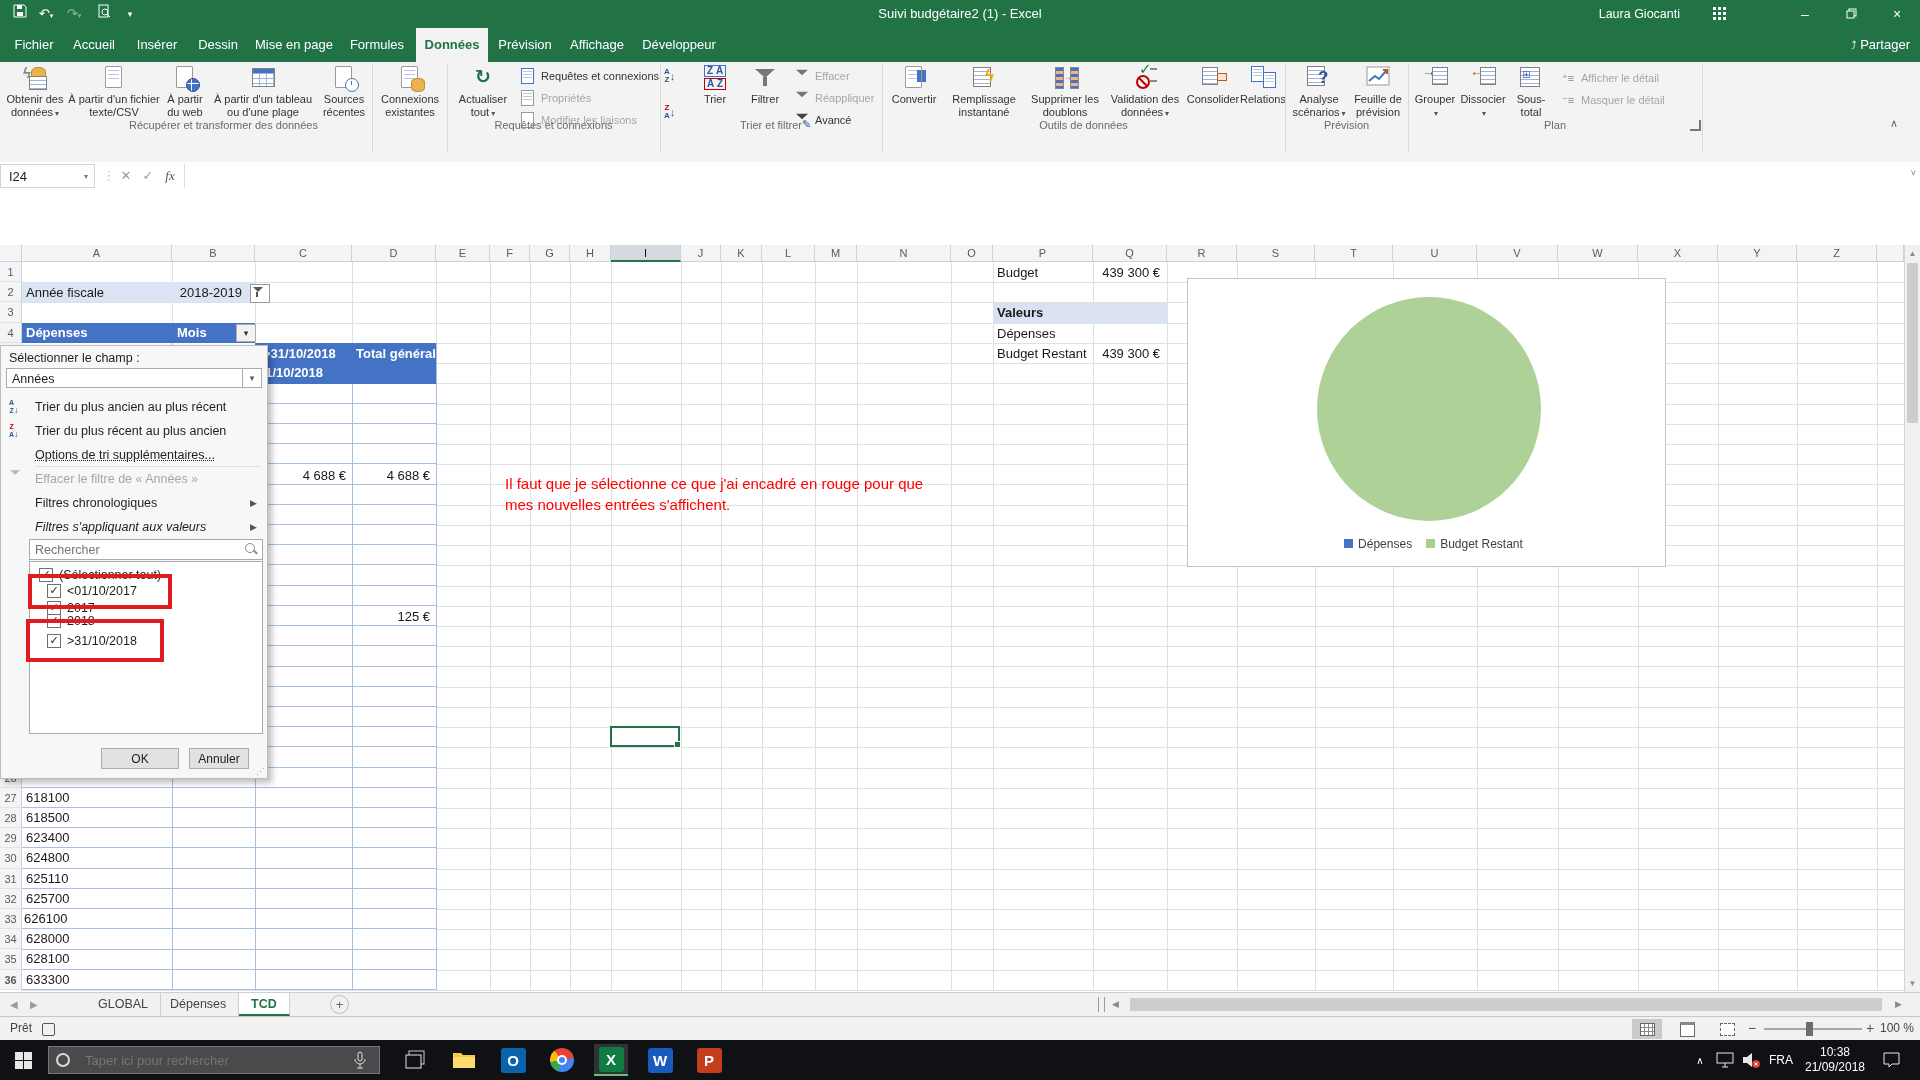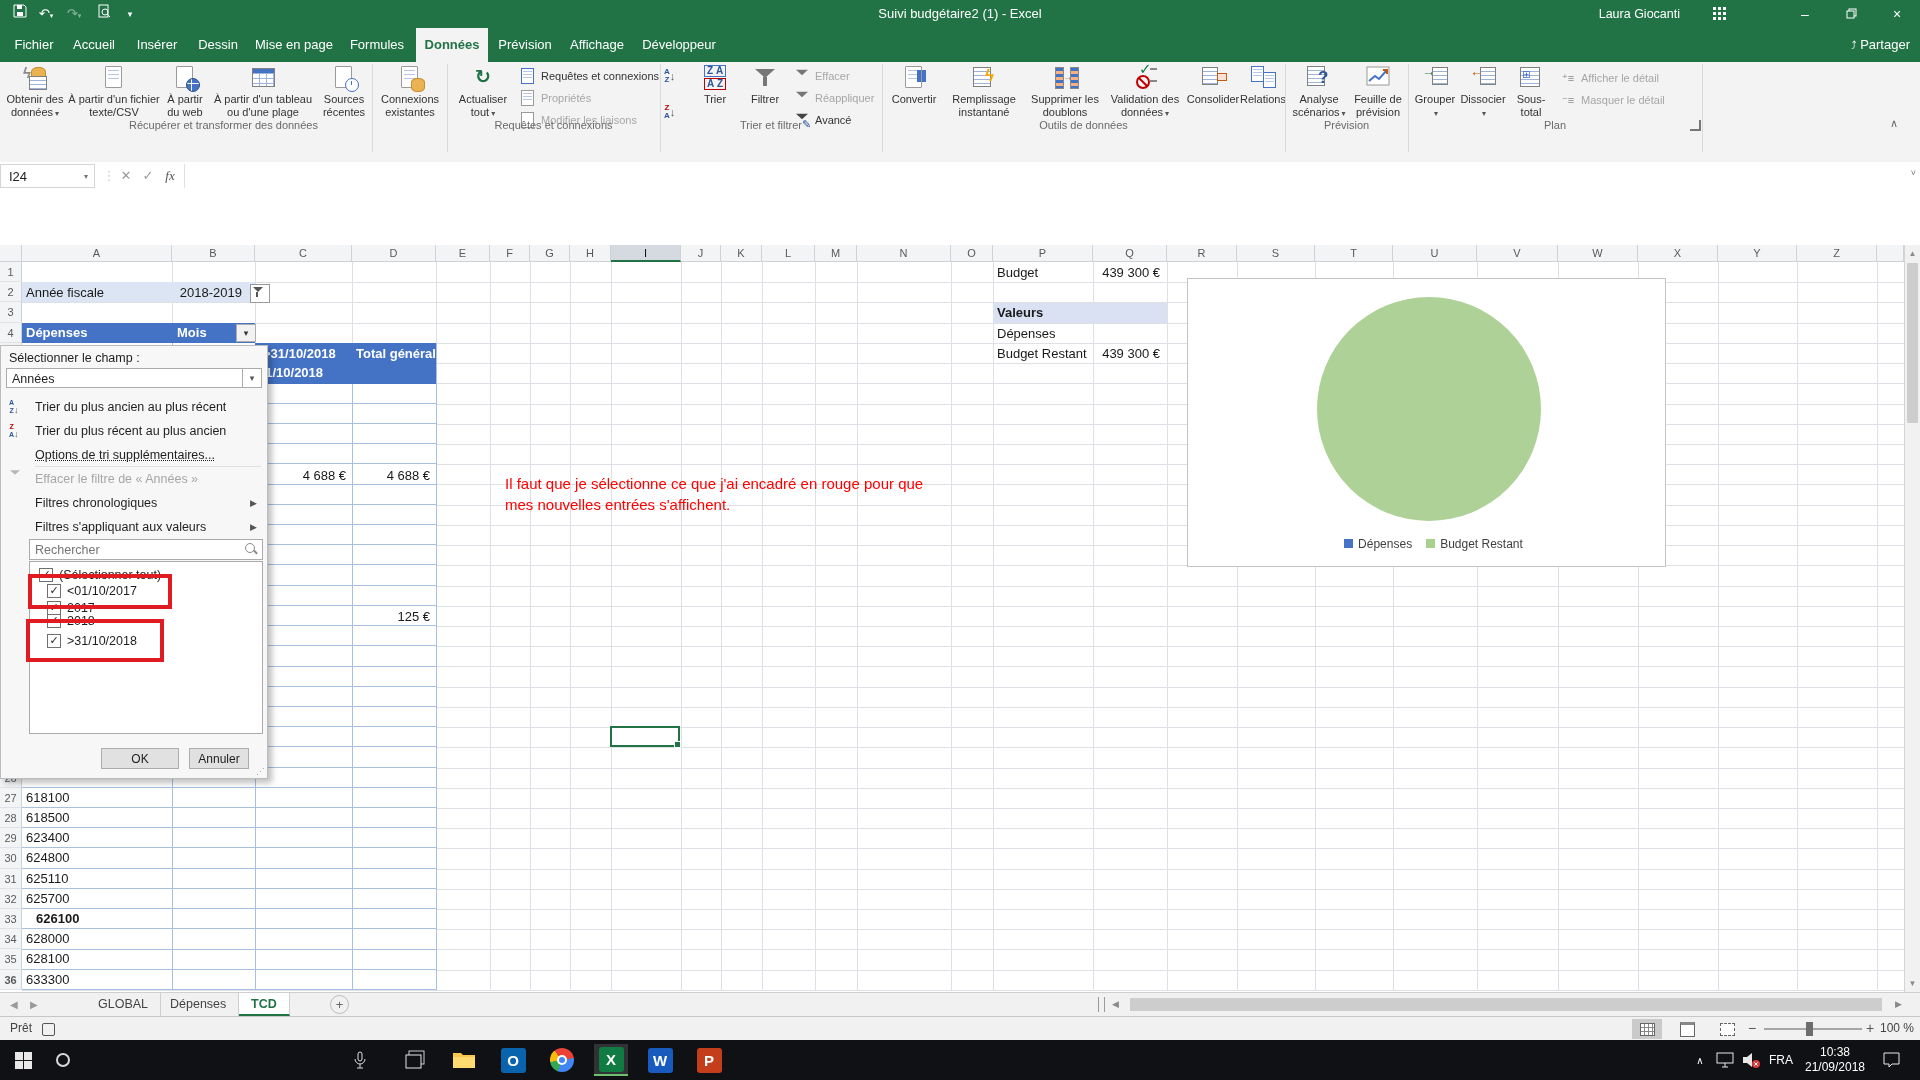--- a/index.html
+++ b/index.html
@@ -608,21 +608,21 @@
     <div class="cell" style="left:997px;top:81px;">Dépenses</div>
     <div class="cell" style="left:997px;top:101px;">Budget Restant</div>
     <div class="cell" style="left:1093px;top:101px;width:67px;text-align:right;">439 300 €</div>
     <div id="cells">
         <div class="cell" style="left: 26px; top: 544.72px;">618100</div>
         <div class="cell" style="left: 26px; top: 564.94px;">618500</div>
         <div class="cell" style="left: 26px; top: 585.16px;">623400</div>
         <div class="cell" style="left: 26px; top: 605.38px;">624800</div>
         <div class="cell" style="left: 26px; top: 625.6px;">625110</div>
         <div class="cell" style="left: 26px; top: 645.82px;">625700</div>
-        <div class="cell" style="left: 36px; top: 666.04px; font-weight: bold;">626100</div>
+        <div class="cell" style="left: 24px; top: 666.04px;">626100</div>
         <div class="cell" style="left: 26px; top: 686.26px;">628000</div>
         <div class="cell" style="left: 26px; top: 706.48px;">628100</div>
         <div class="cell" style="left: 26px; top: 726.7px;">633300</div>
       </div>
 
     <div id="chart">
       <div id="pie" style="background: rgb(174, 209, 151);"></div>
       <div id="legend"><span class="lg-sw" style="background: rgb(68, 114, 196);"></span><span>Dépenses</span><span class="lg-sw" style="background: rgb(169, 209, 142);"></span><span>Budget Restant</span></div>
     </div>
 
@@ -653,21 +653,21 @@
       <div class="mitem dis" style="top:122px;">
         <span class="mico" style="opacity:.5;">
             <span class="fun" style="transform:scale(.5);left:-4px;top:-2px;"></span>
           </span>
         <span class="txt">Effacer le filtre de « Années »</span>
       </div>
       <div class="mitem" style="top:146px;">
         <span class="txt">Filtres chronologiques</span>
         <span class="subarr">▶</span>
       </div>
-      <div class="mitem" style="top:170px;">
+      <div class="mitem" style="top:170px;font-style:italic;">
         <span class="txt">Filtres s'appliquant aux valeurs</span>
         <span class="subarr">▶</span>
       </div>
       <input id="fsearch" placeholder="Rechercher" style="">
       <div class="abs" style="left:243px;top:196px;width:14px;height:14px;">
         <span class="abs" style="left:1px;top:1px;width:8px;height:8px;border:1.5px solid #8a8a8a;border-radius:50%;"></span>
         <span class="abs" style="left:9px;top:9px;width:5px;height:1.5px;background:#8a8a8a;transform:rotate(45deg);"></span>
       </div>
       <div id="flist"></div>
       <div id="fitems">
@@ -744,20 +744,21 @@
     <div class="tb-ic" style="left:6px;">
       <svg width="17" height="17" viewBox="0 0 17 17">
           <g fill="#e8e8e8">
             <rect x="0" y="0" width="8" height="8"></rect>
             <rect x="9" y="0" width="8" height="8"></rect>
             <rect x="0" y="9" width="8" height="8"></rect>
             <rect x="9" y="9" width="8" height="8"></rect>
           </g>
         </svg>
     </div>
+    <input id="tb-search" placeholder="Taper ici pour rechercher" style="">
     <div class="abs" style="left:56px;top:13px;width:14px;height:14px;border:2px solid #d8d8d8;border-radius:50%;box-sizing:border-box;"></div>
     <div class="abs" style="left:352px;top:11px;">
       <svg width="16" height="18" viewBox="0 0 16 18">
           <rect x="6" y="1" width="4" height="9" rx="2" fill="none" stroke="#ddd"></rect>
           <path d="M3 8a5 5 0 0 0 10 0M8 13v4M5 17h6" fill="none" stroke="#ddd"></path>
         </svg>
     </div>
     <div class="tb-ic" style="left:398px;">
       <svg width="20" height="20" viewBox="0 0 20 20">
           <rect x="4" y="1" width="15" height="13" fill="none" stroke="#cfcfcf"></rect>

